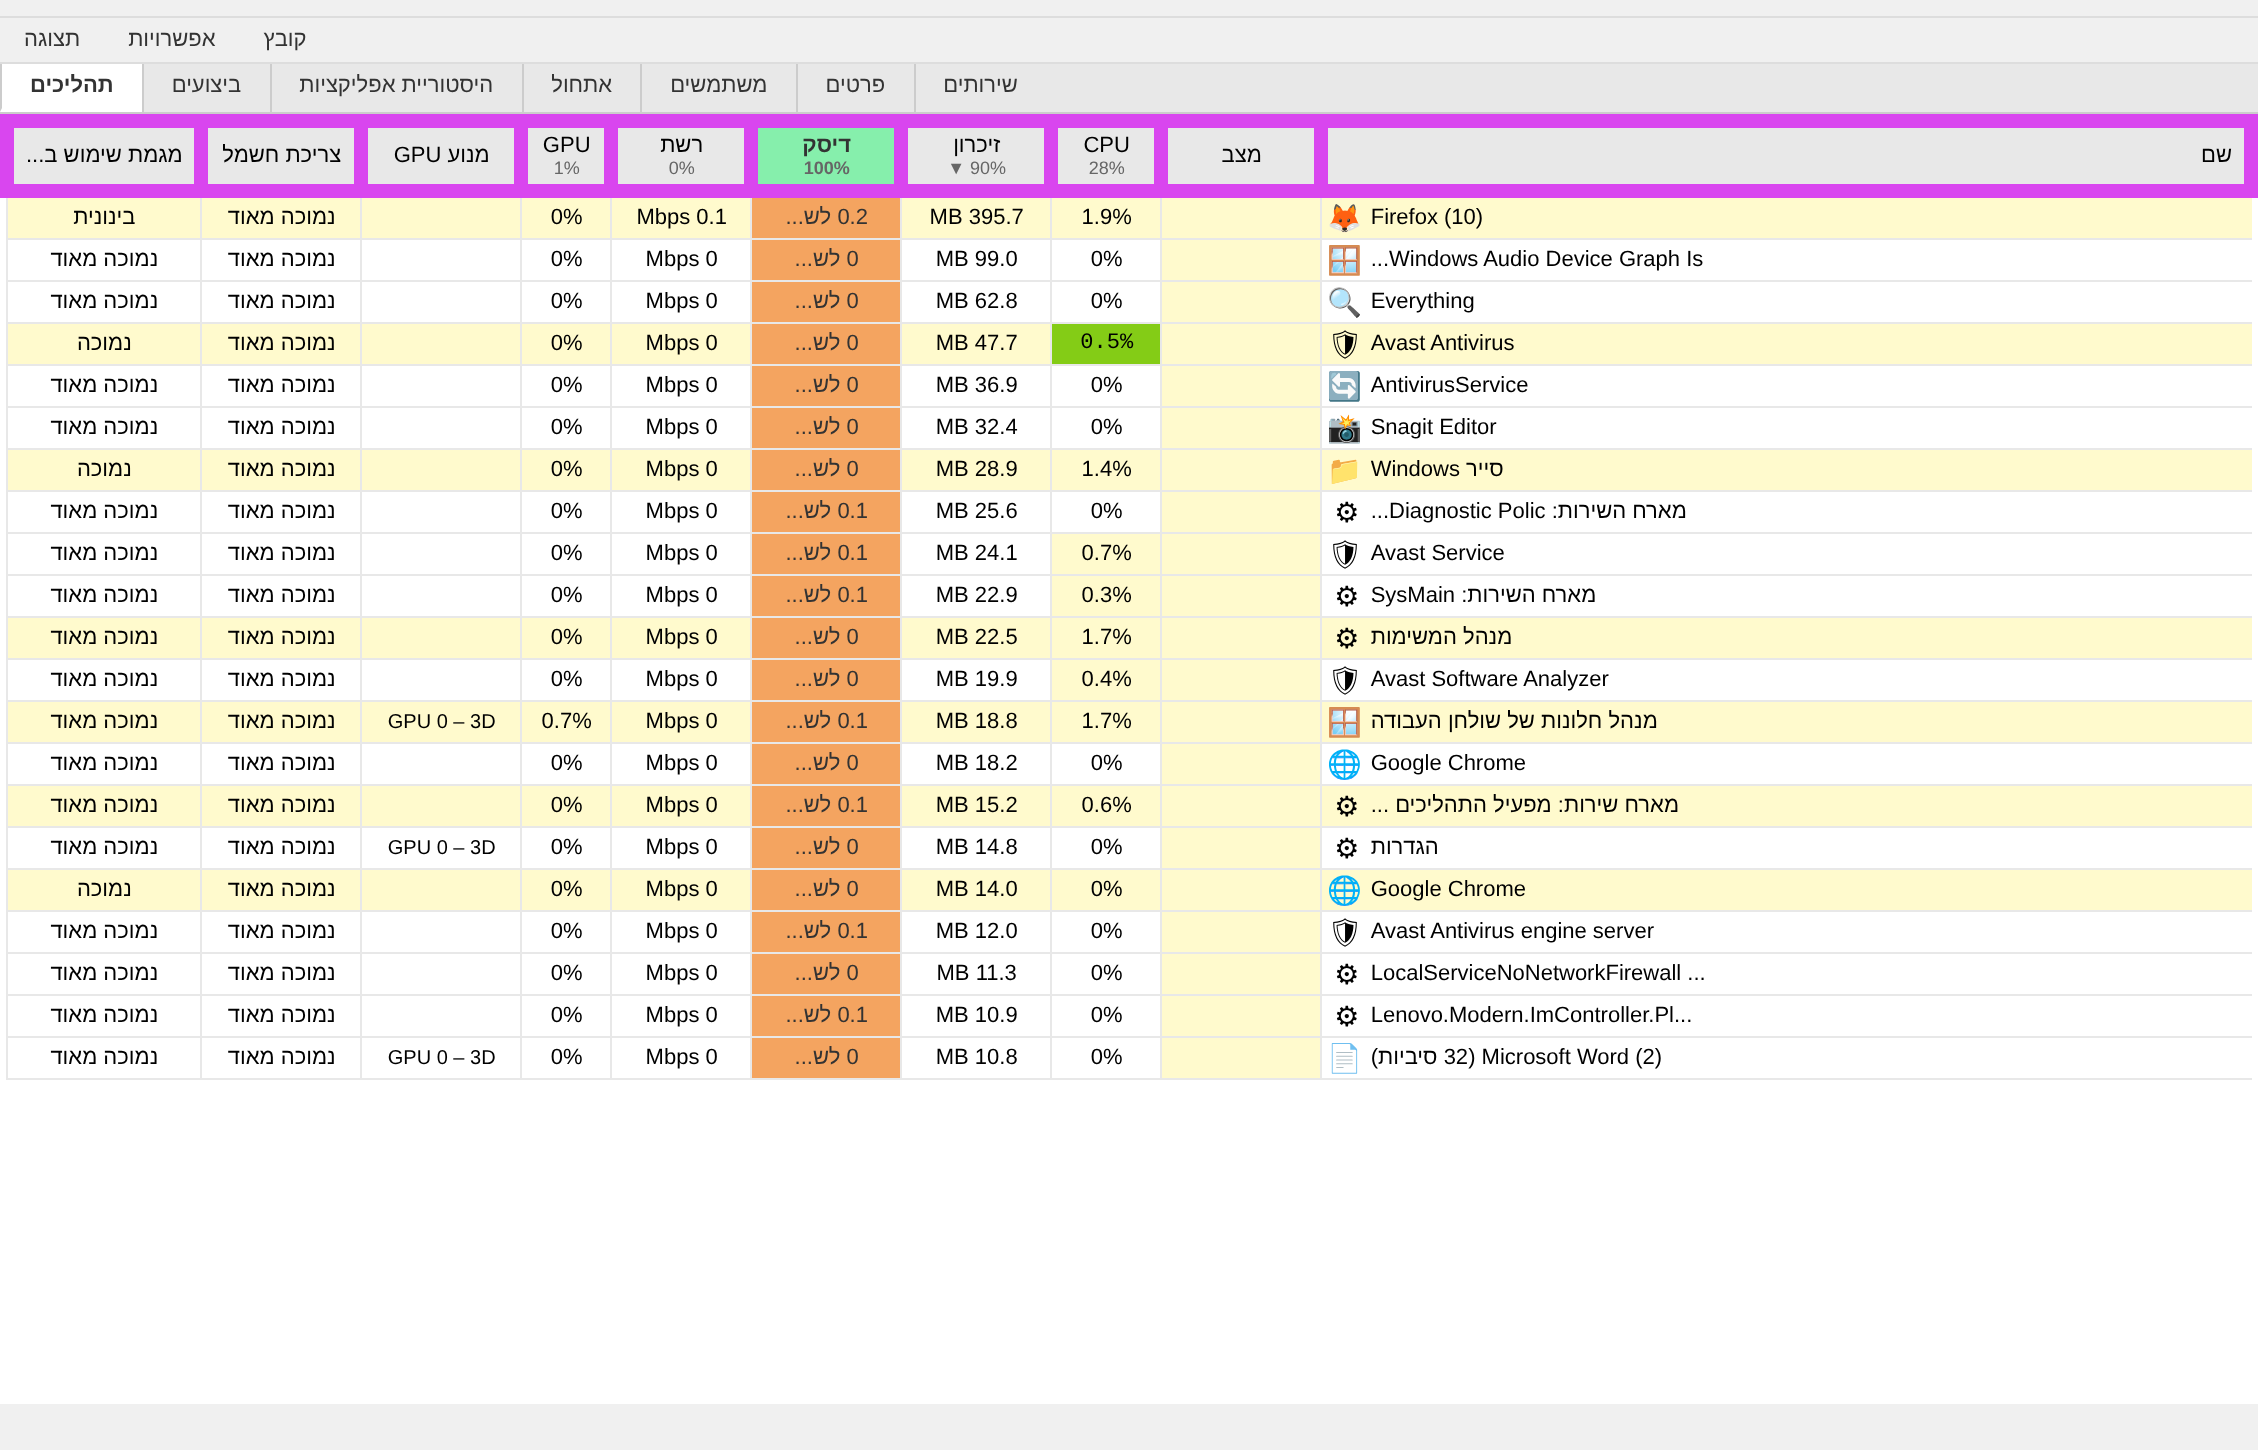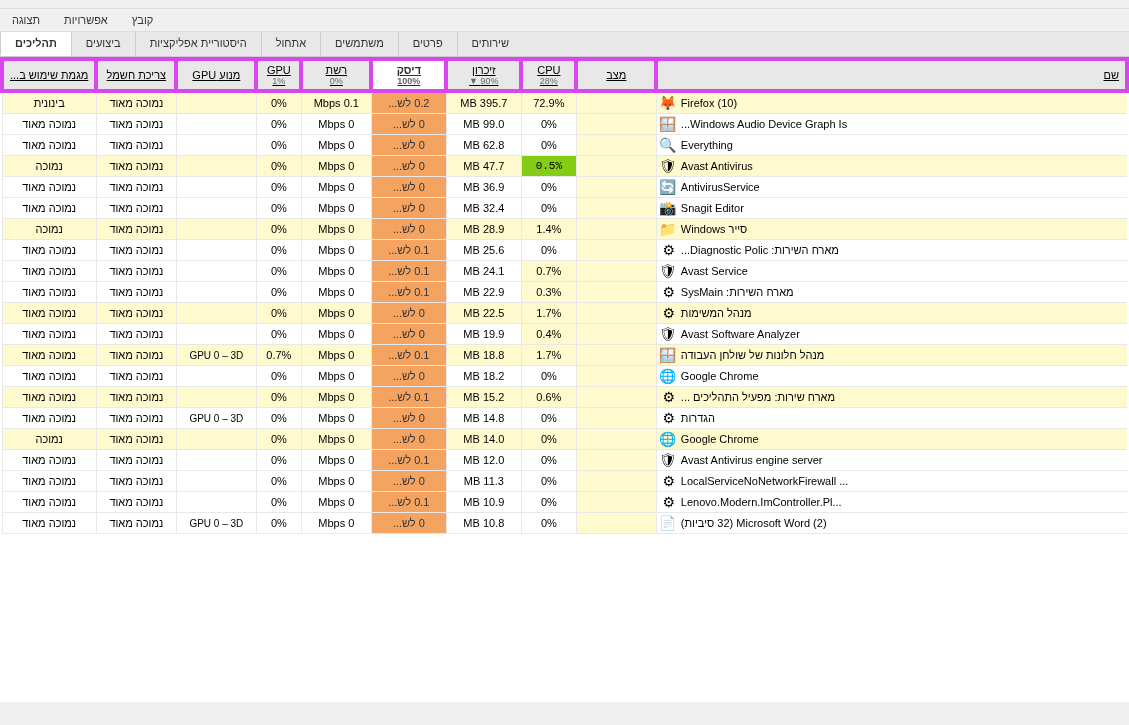--- a/index.html
+++ b/index.html
@@ -71,37 +71,36 @@
     }
 
     thead tr {
       background: #e8e8e8;
       position: sticky;
       top: 0;
       z-index: 10;
     }
 
     thead th {
-      border: 4px solid #d946ef;
+      border: 7px solid #d946ef;
       padding: 3px 6px;
       text-align: center;
       font-size: 11px;
       font-weight: normal;
       white-space: nowrap;
       cursor: pointer;
       user-select: none;
-      text-decoration: underline;
     }
 
     thead th.name-col {
       text-align: right;
     }
 
     thead th.disk-col {
-      background: #ffffff;
+      background: #86efac;
       color: #333;
       font-weight: bold;
     }
 
     tbody tr {
       border-bottom: 1px solid #e8e8e8;
     }
 
     tbody td {
       padding: 2px 6px;
@@ -195,21 +194,21 @@
     </thead>
     <tbody id="process-tbody">
     <tr style="background: rgb(255, 250, 205);">
           <td style="text-align: right; direction: rtl; padding: 2px 4px;">
             <div class="name-wrapper">
               <span style="font-size: 11px;">Firefox (10)</span>
               <span style="font-size: 14px; width: 16px; display: inline-block; text-align: center;">🦊</span>
             </div>
           </td>
           <td style="background: rgb(255, 250, 205); font-size: 11px;"></td>
-          <td style="background: rgb(255, 250, 205);">72.9%</td>
+          <td style="background: rgb(255, 250, 205);">1.9%</td>
           <td>395.7 MB</td>
           <td style="background: rgb(244, 164, 96); color: rgb(51, 51, 51);">0.2 לש...</td>
           <td>0.1 Mbps</td>
           <td>0%</td>
           <td style="font-size: 10px;"></td>
           <td>נמוכה מאוד</td>
           <td style="background: rgb(255, 250, 205);">בינונית</td>
         </tr>
         <tr>
           <td style="text-align: right; direction: rtl; padding: 2px 4px;">

